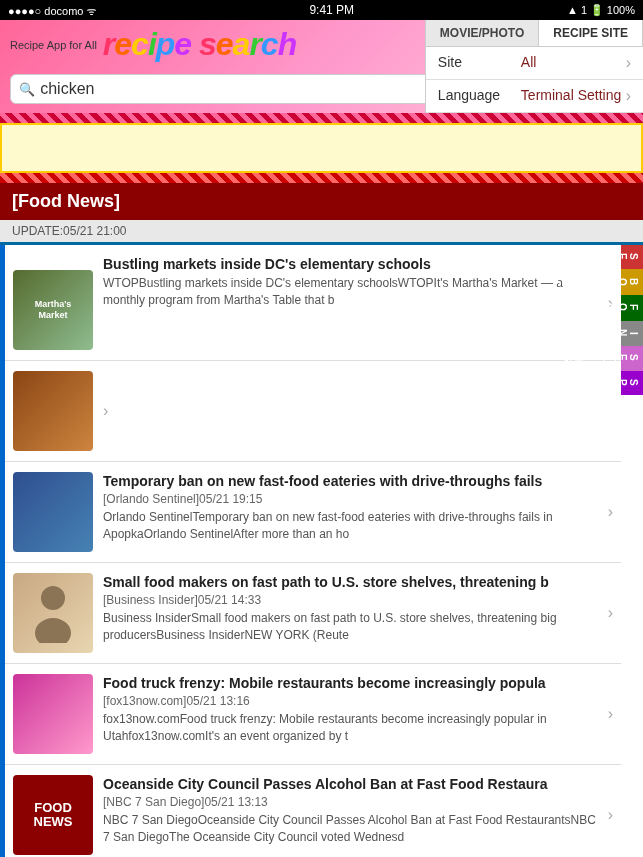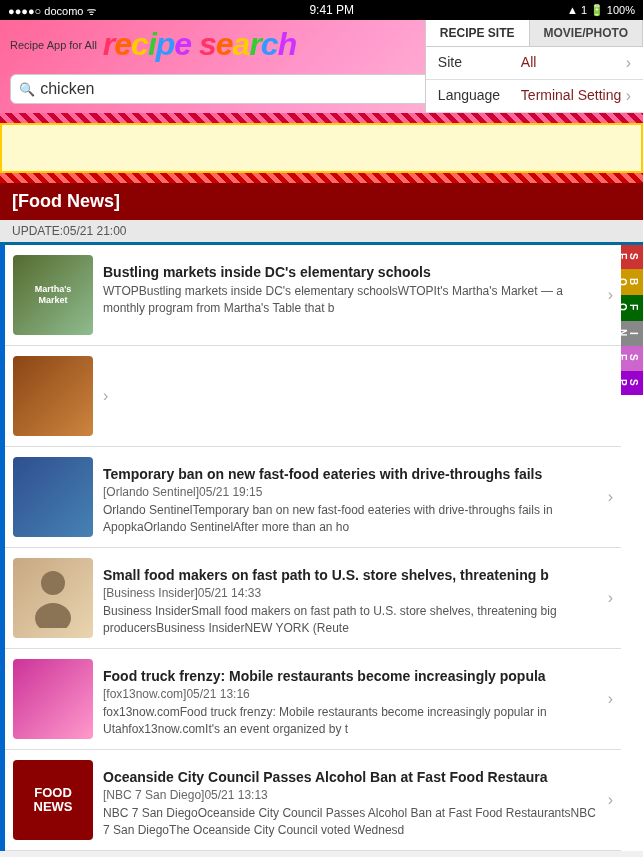--- a/index.html
+++ b/index.html
@@ -260,27 +260,27 @@
       overflow: hidden;
       background: #ccc;
       display: flex;
       align-items: center;
       justify-content: center;
       font-size: 10px;
       color: #fff;
       font-weight: 700;
       text-align: center;
     }
-    .thumb-market { background: linear-gradient(135deg, #556b2f, #8fbc8f); }
+    .thumb-market { background: linear-gradient(135deg, #556b2f, #8fbc8f); margin-top: 15px; }
     .thumb-restaurant { background: linear-gradient(135deg, #8b4513, #cd853f); }
     .thumb-fastfood { background: linear-gradient(135deg, #2f4f8f, #4682b4); }
     .thumb-person { background: linear-gradient(135deg, #8b7355, #d2b48c); }
     .thumb-truck { background: linear-gradient(135deg, #cc3399, #ff99cc); }
     .thumb-foodnews { background: #8b0000; font-size: 14px; }
-    .news-text { flex: 1; min-width: 0; margin-top: 8px; }
+    .news-text { flex: 1; min-width: 0; }
     .news-title {
       font-size: 14px;
       font-weight: 600;
       color: #222;
       line-height: 1.3;
       margin-bottom: 2px;
       white-space: nowrap;
       overflow: hidden;
       text-overflow: ellipsis;
     }
@@ -323,22 +323,22 @@
 
 <div class="header">
   <div class="header-top">
     <span class="app-for-all">Recipe App for All</span>
     <span class="recipe-search-title">
       <span class="r">r</span><span class="e1">e</span><span class="c">c</span><span class="i">i</span><span class="p">p</span><span class="e2">e</span><span class="space"> </span><span class="s">s</span><span class="e3">e</span><span class="a">a</span><span class="r2">r</span><span class="c2">c</span><span class="h">h</span>
     </span>
 
     <div class="tab-overlay">
       <div class="tab-row">
+        <div class="tab-item">MOVIE/PHOTO</div>
         <div class="tab-item active">RECIPE SITE</div>
-        <div class="tab-item">MOVIE/PHOTO</div>
       </div>
       <div class="setting-row">
         <span class="setting-label">Site</span>
         <span class="setting-value">All</span>
         <span class="chevron">›</span>
       </div>
       <div class="setting-row">
         <span class="setting-label">Language</span>
         <span class="setting-value">Terminal Setting</span>
         <span class="chevron">›</span>

